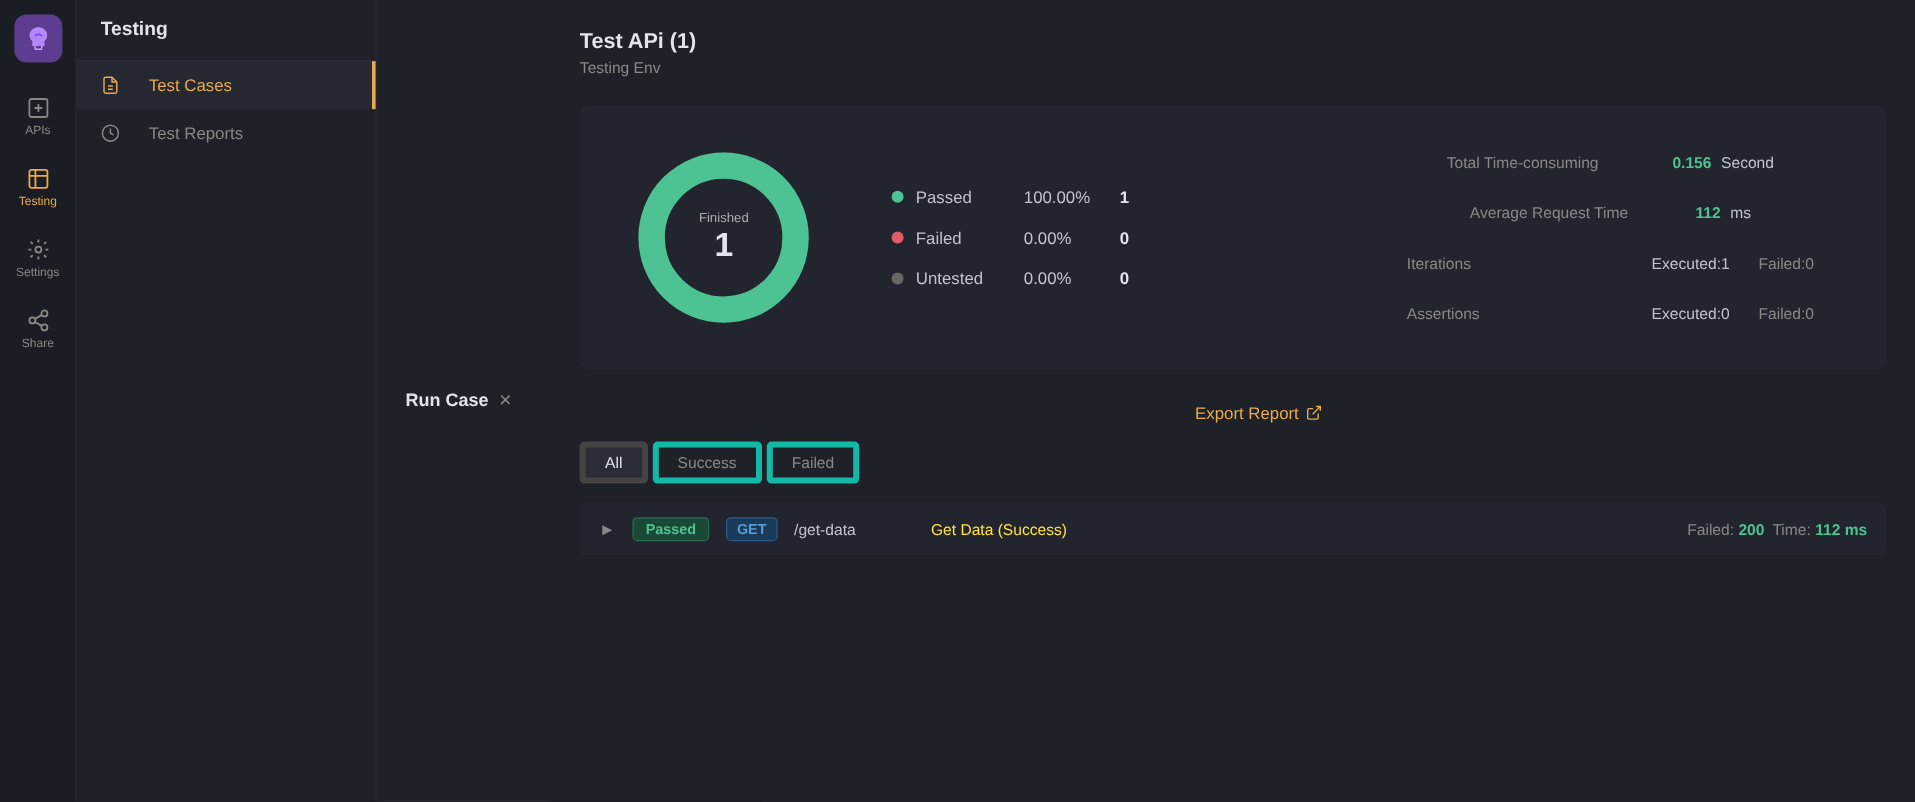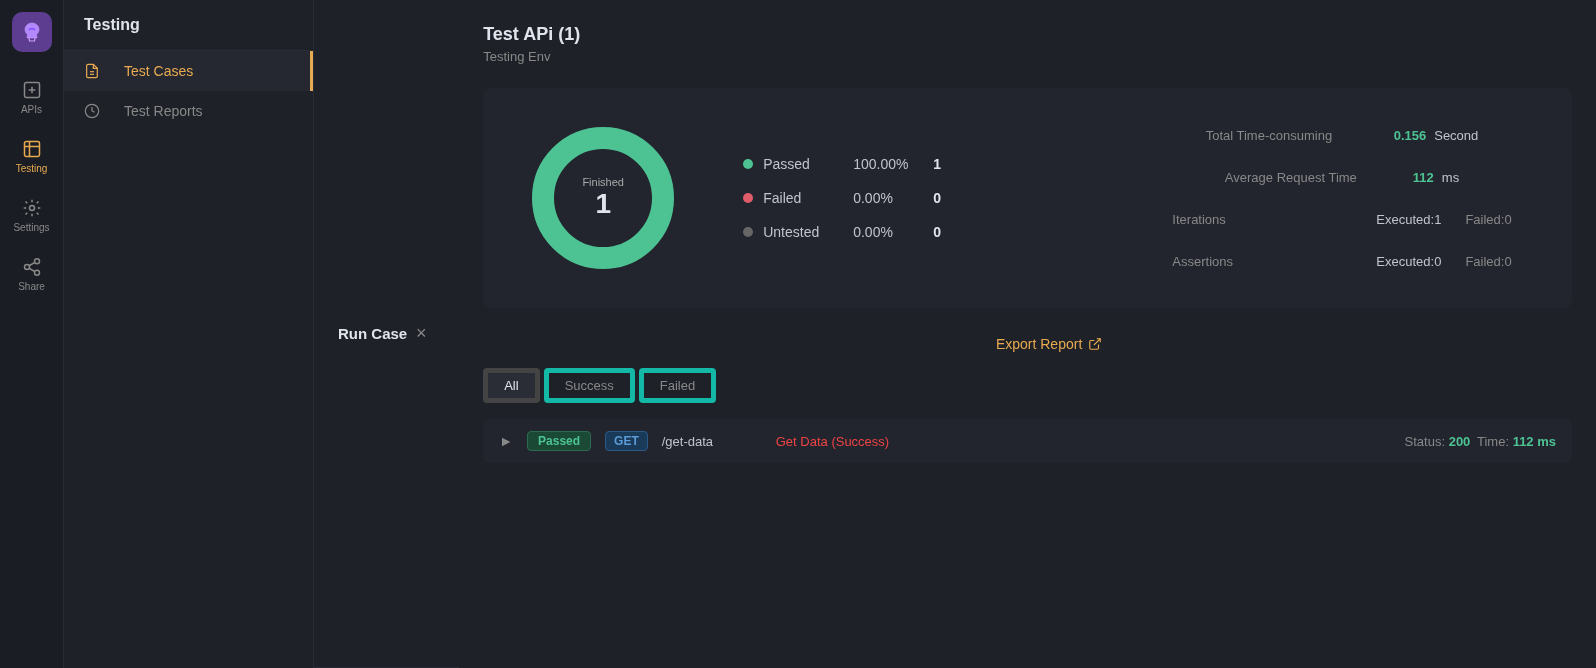--- a/index.html
+++ b/index.html
@@ -250,21 +250,21 @@
       background: #1a3a5a; color: #5b9bd5;
       border: 1px solid #2a5a8a;
       border-radius: 4px;
       padding: 2px 8px;
       font-size: 12px; font-weight: 600;
     }
     .row-path {
       font-size: 13px; color: #c0c4cc; width: 100px;
     }
     .row-desc {
-      font-size: 13px; color: #ef4444; flex: 1;
+      font-size: 13px; color: #fde047; flex: 1;
     }
     .row-status {
       font-size: 13px; color: #888; margin-left: auto;
     }
     .row-status-num { color: #4dc393; font-weight: 600; }
     .row-time-val { color: #4dc393; font-weight: 600; }
   </style>
 </head>
 <body>
 
@@ -415,21 +415,21 @@
         <button class="filter-tab">Failed</button>
       </div>
 
       <div class="test-row">
         <span class="expand-btn">►</span>
         <span class="badge-passed">Passed</span>
         <span class="badge-get">GET</span>
         <span class="row-path">/get-data</span>
         <span class="row-desc">Get Data (Success)</span>
         <span class="row-status">
-          <span>Status: </span>
+          <span>Failed: </span>
           <span class="row-status-num">200</span>
           <span style="margin-left:3px">  Time: </span>
           <span class="row-time-val">112 ms</span>
         </span>
       </div>
 
     </div>
   </div>
 </div>
 

